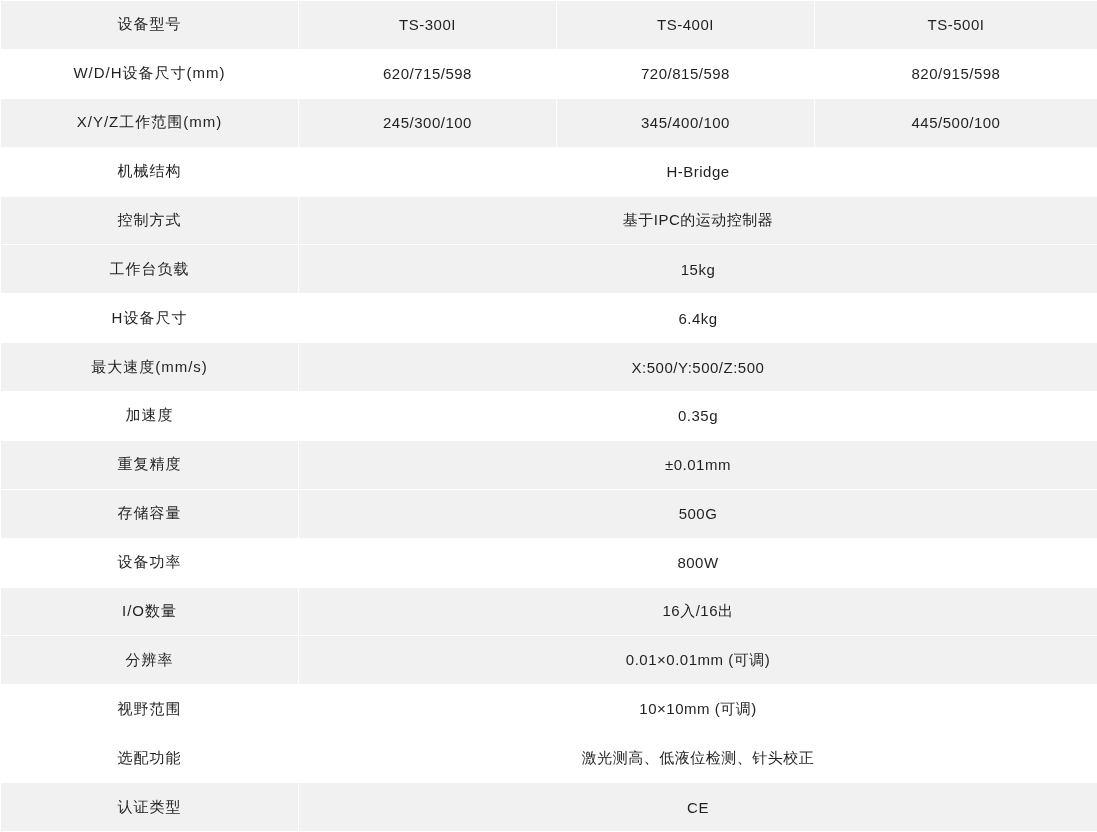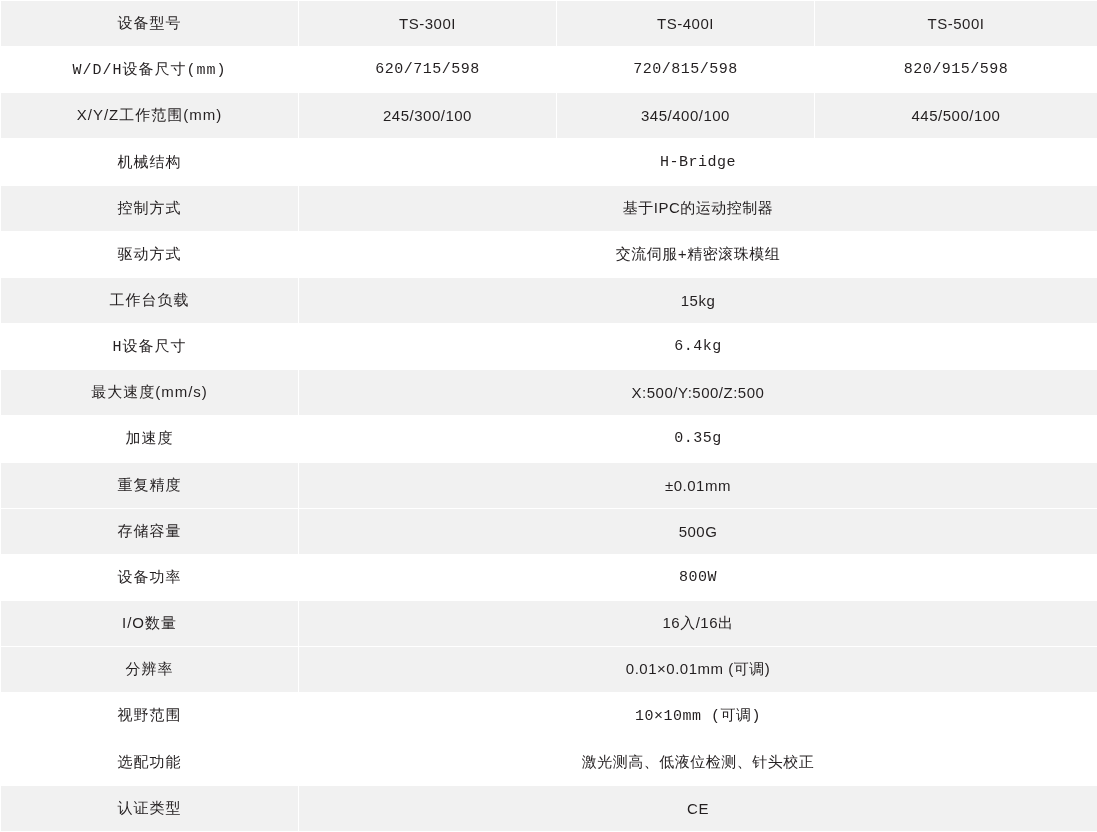--- a/index.html
+++ b/index.html
@@ -66,21 +66,21 @@
   table.spec-table td {
     height: 35.2px;
     text-align: center;
     vertical-align: middle;
     border: 1px solid #ffffff;
     padding: 0 4px;
     white-space: nowrap;
     overflow: hidden;
   }
   .row-odd td { background: #f1f1f1; }
-  .row-even td { background: #ffffff; font-family: Liberation Mono, monospace; }
+  .row-even td { background: #ffffff; }
   td.label-cell {
     width: 298px;
     letter-spacing: 1px;
   }
   td.val-cell {
     letter-spacing: 0.5px;
   }
   .col-a { width: 258px; }
   .col-b { width: 258px; }
   .col-c { width: 283px; }
@@ -127,24 +127,20 @@
       </tr>
 
       <tr class="row-even">
         <td class="label-cell">机械结构</td>
         <td class="val-cell" colspan="3">H-Bridge</td>
       </tr>
       <tr class="row-odd">
         <td class="label-cell">控制方式</td>
         <td class="val-cell" colspan="3">基于IPC的运动控制器</td>
       </tr>
-      <tr class="row-even">
-        <td class="label-cell">驱动方式</td>
-        <td class="val-cell" colspan="3">交流伺服+精密滚珠模组</td>
-      </tr>
       <tr class="row-odd">
         <td class="label-cell">工作台负载</td>
         <td class="val-cell" colspan="3">15kg</td>
       </tr>
       <tr class="row-even">
         <td class="label-cell">H设备尺寸</td>
         <td class="val-cell" colspan="3">6.4kg</td>
       </tr>
       <tr class="row-odd">
         <td class="label-cell">最大速度(mm/s)</td>

